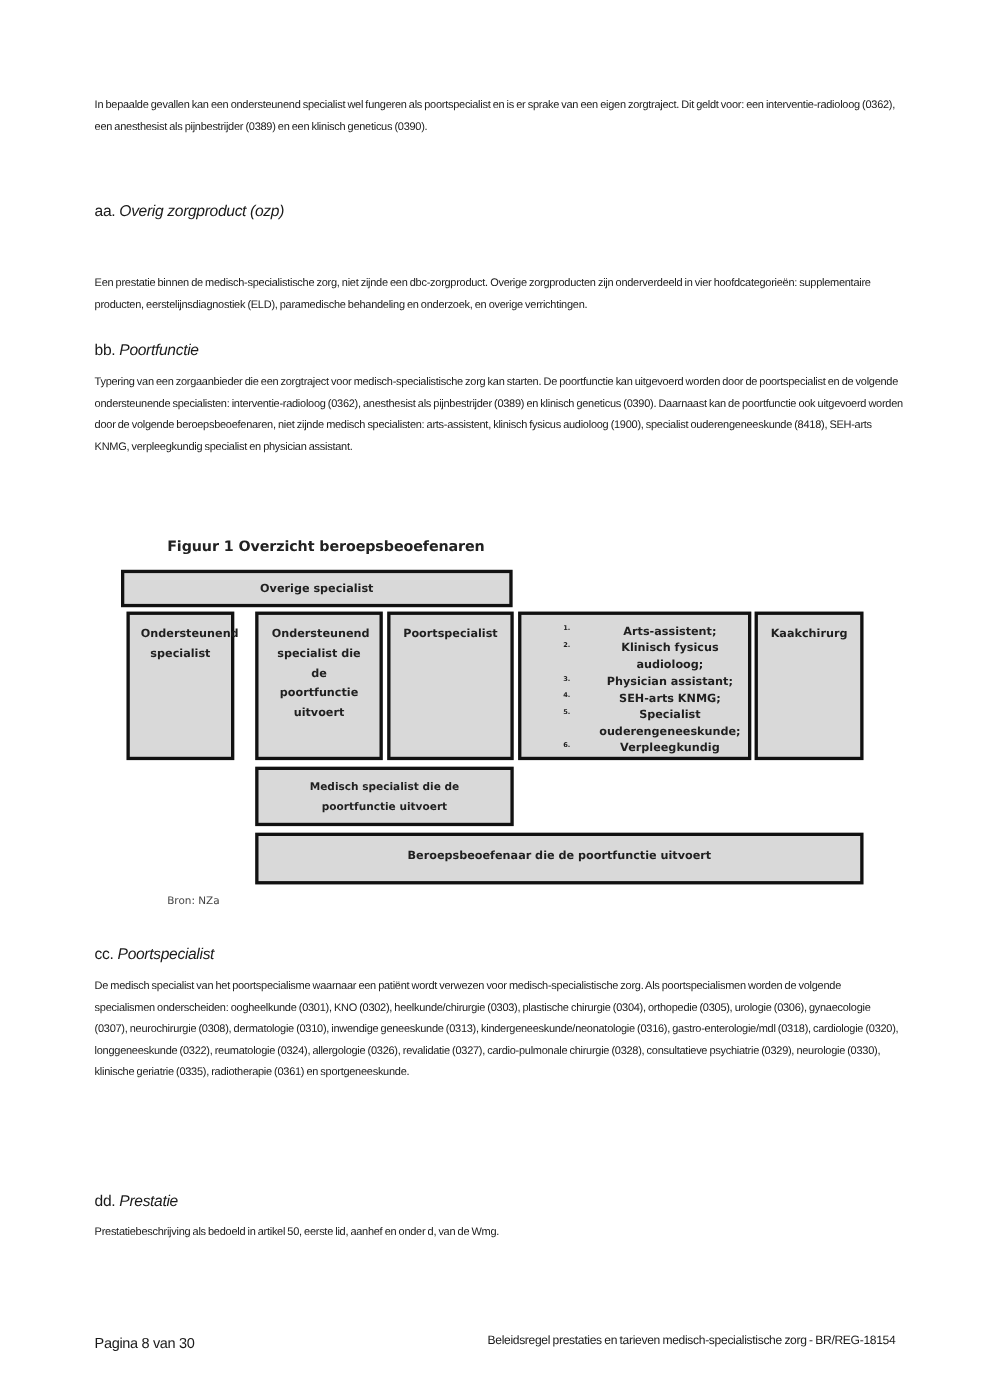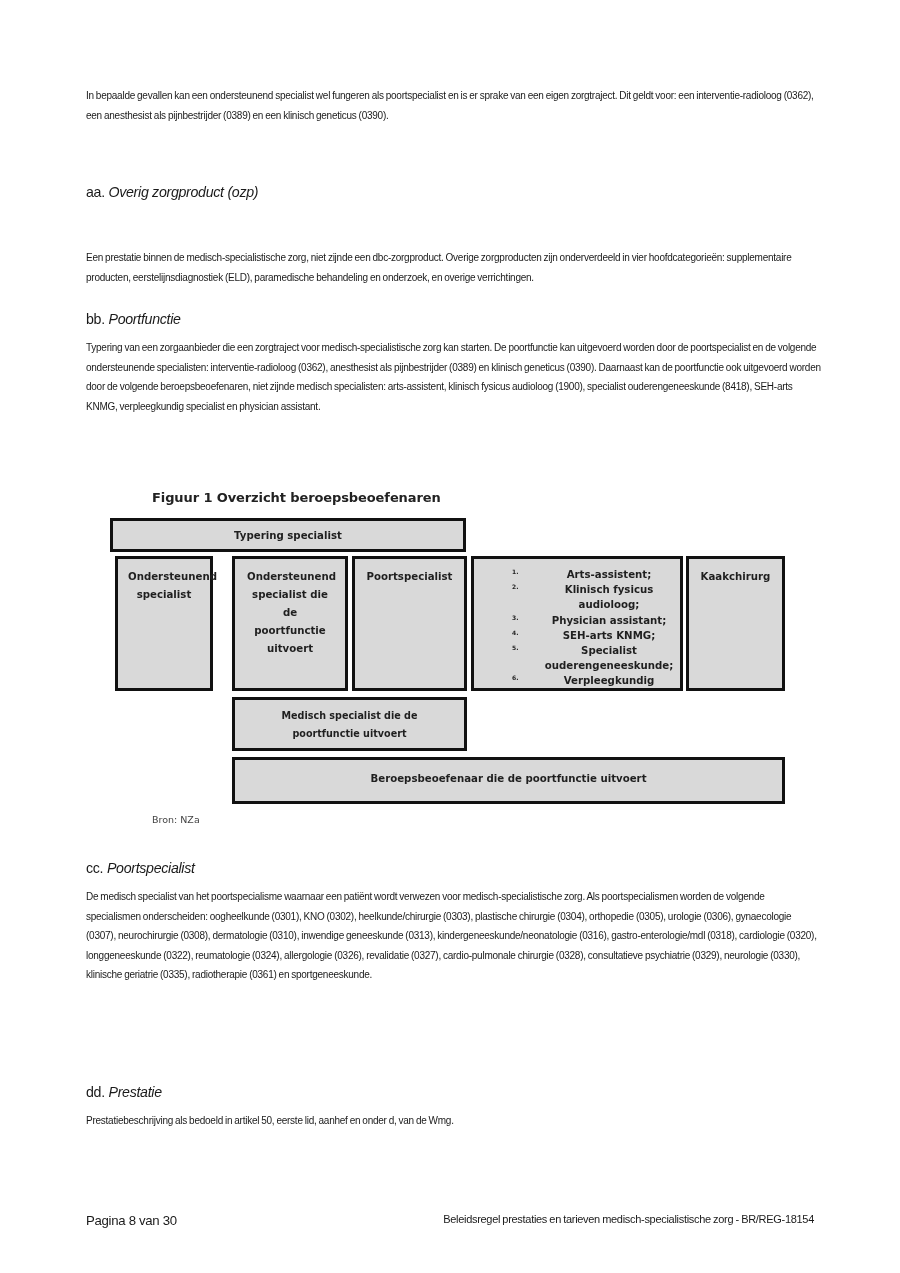--- a/index.html
+++ b/index.html
@@ -38,21 +38,21 @@
 
 <div class="h" style="top:310px;">
   <span>bb.</span>
   <em>Poortfunctie</em>
 </div>
 <p class="p" style="top:338px;">Typering van een zorgaanbieder die een zorgtraject voor medisch-specialistische zorg kan starten. De poortfunctie kan uitgevoerd worden door de poortspecialist en de volgende ondersteunende specialisten: interventie-radioloog (0362), anesthesist als pijnbestrijder (0389) en klinisch geneticus (0390). Daarnaast kan de poortfunctie ook uitgevoerd worden door de volgende beroepsbeoefenaren, niet zijnde medisch specialisten: arts-assistent, klinisch fysicus audioloog (1900), specialist ouderengeneeskunde (8418), SEH-arts KNMG, verpleegkundig specialist en physician assistant.</p>
 
 <div class="fig-title">Figuur 1 Overzicht beroepsbeoefenaren</div>
 
 <div class="box single" style="left:110px; top:518px; width:356px; height:34px;">
-  <span class="lbl">Typering specialist</span>
+  <span class="lbl">Overige specialist</span>
 </div>
 
 <div class="box" style="left:115px; top:556px; width:98px; height:135px;">
   <span class="lbl" style="padding:9px 10px 0;">Ondersteunend specialist</span>
 </div>
 
 <div class="box" style="left:232px; top:556px; width:116px; height:135px;">
   <span class="lbl" style="padding:9px 12px 0;">Ondersteunend specialist die de poortfunctie uitvoert</span>
 </div>
 

